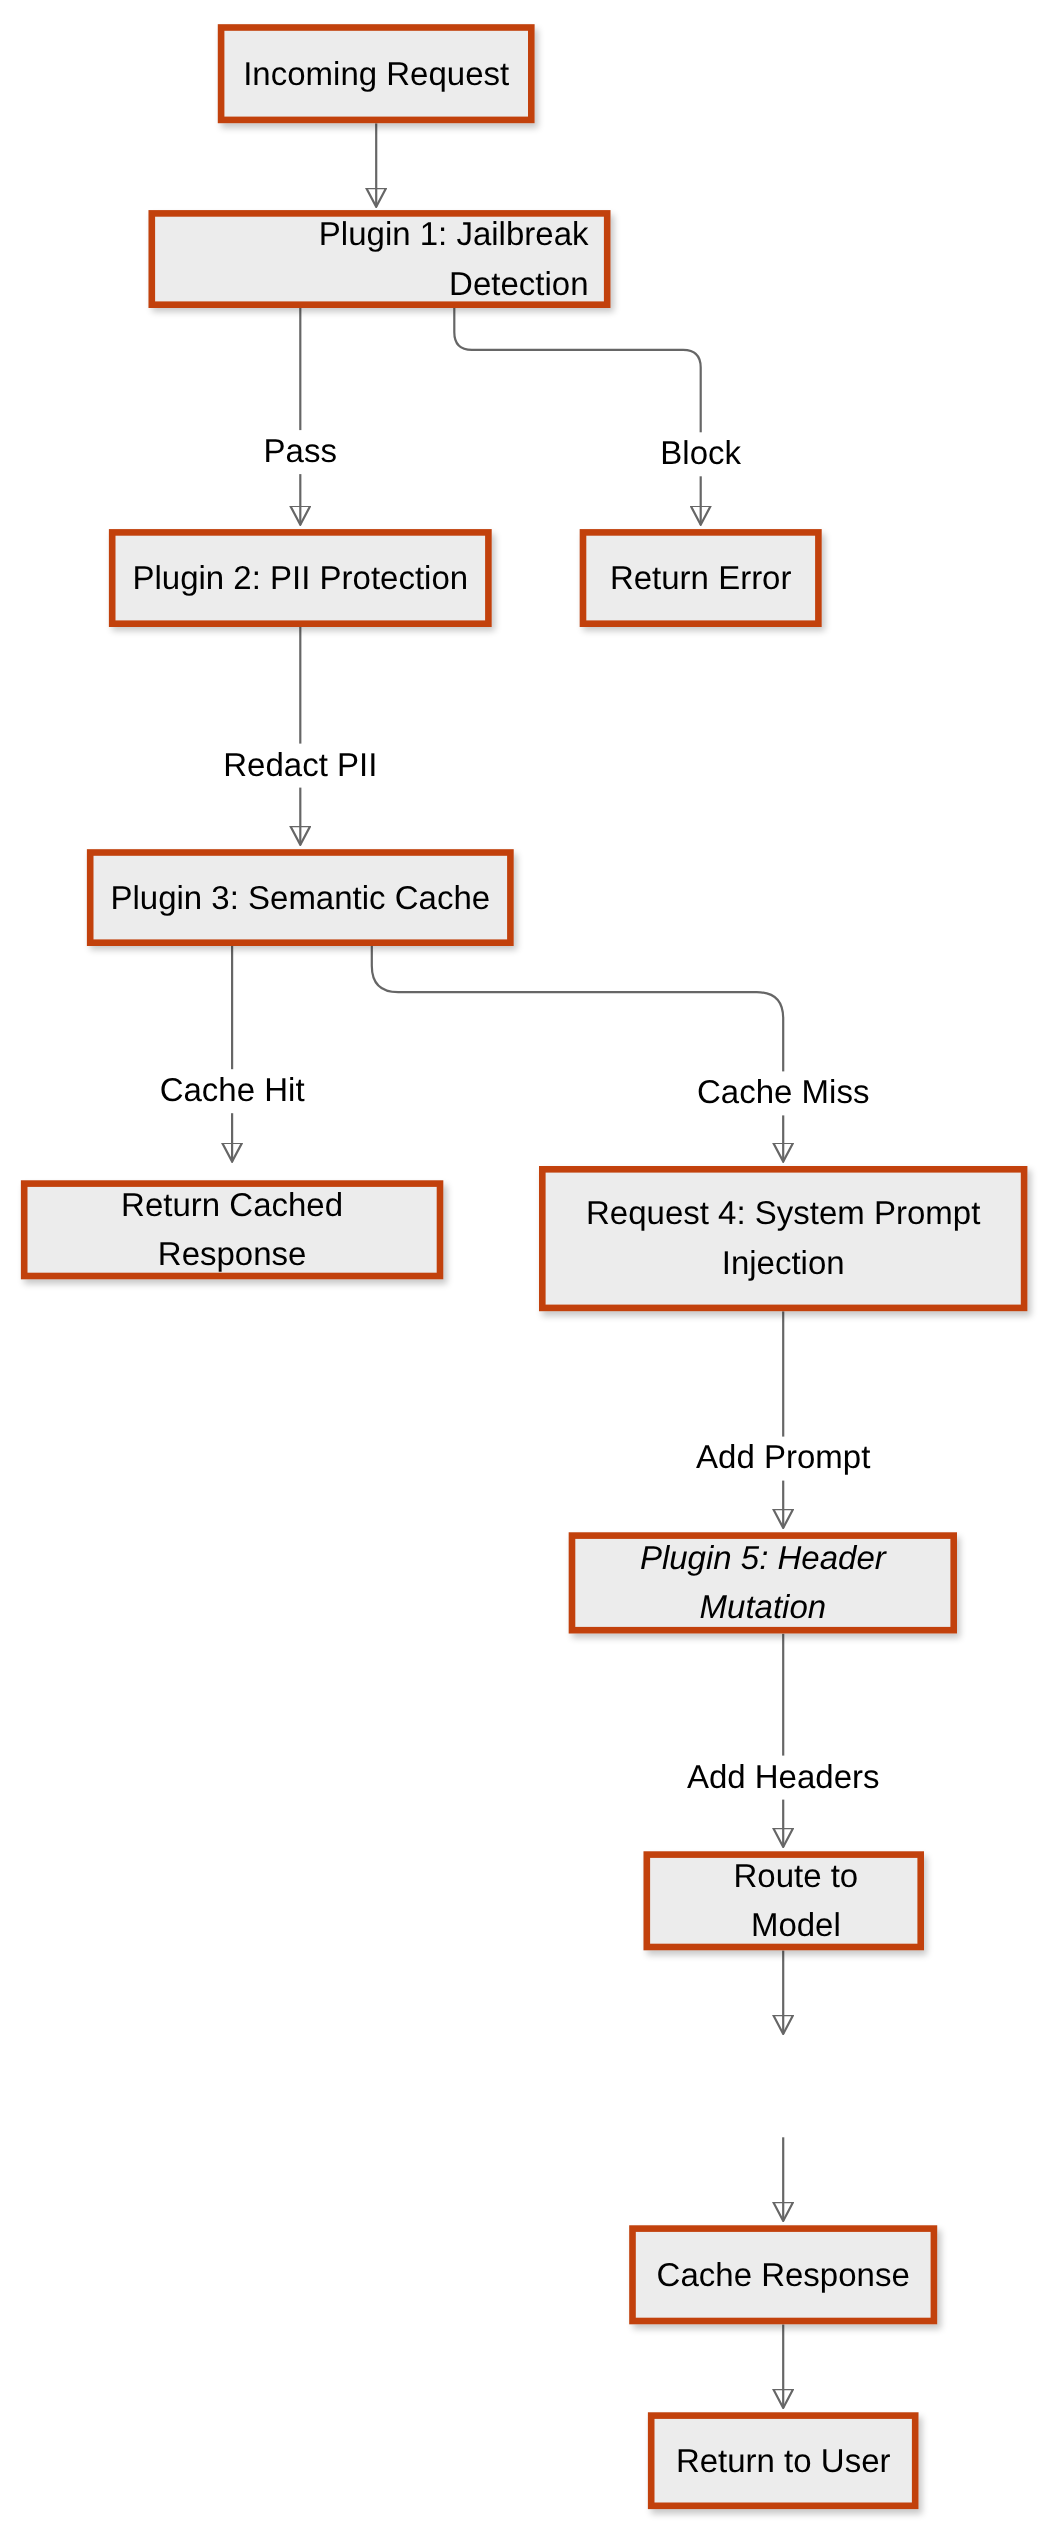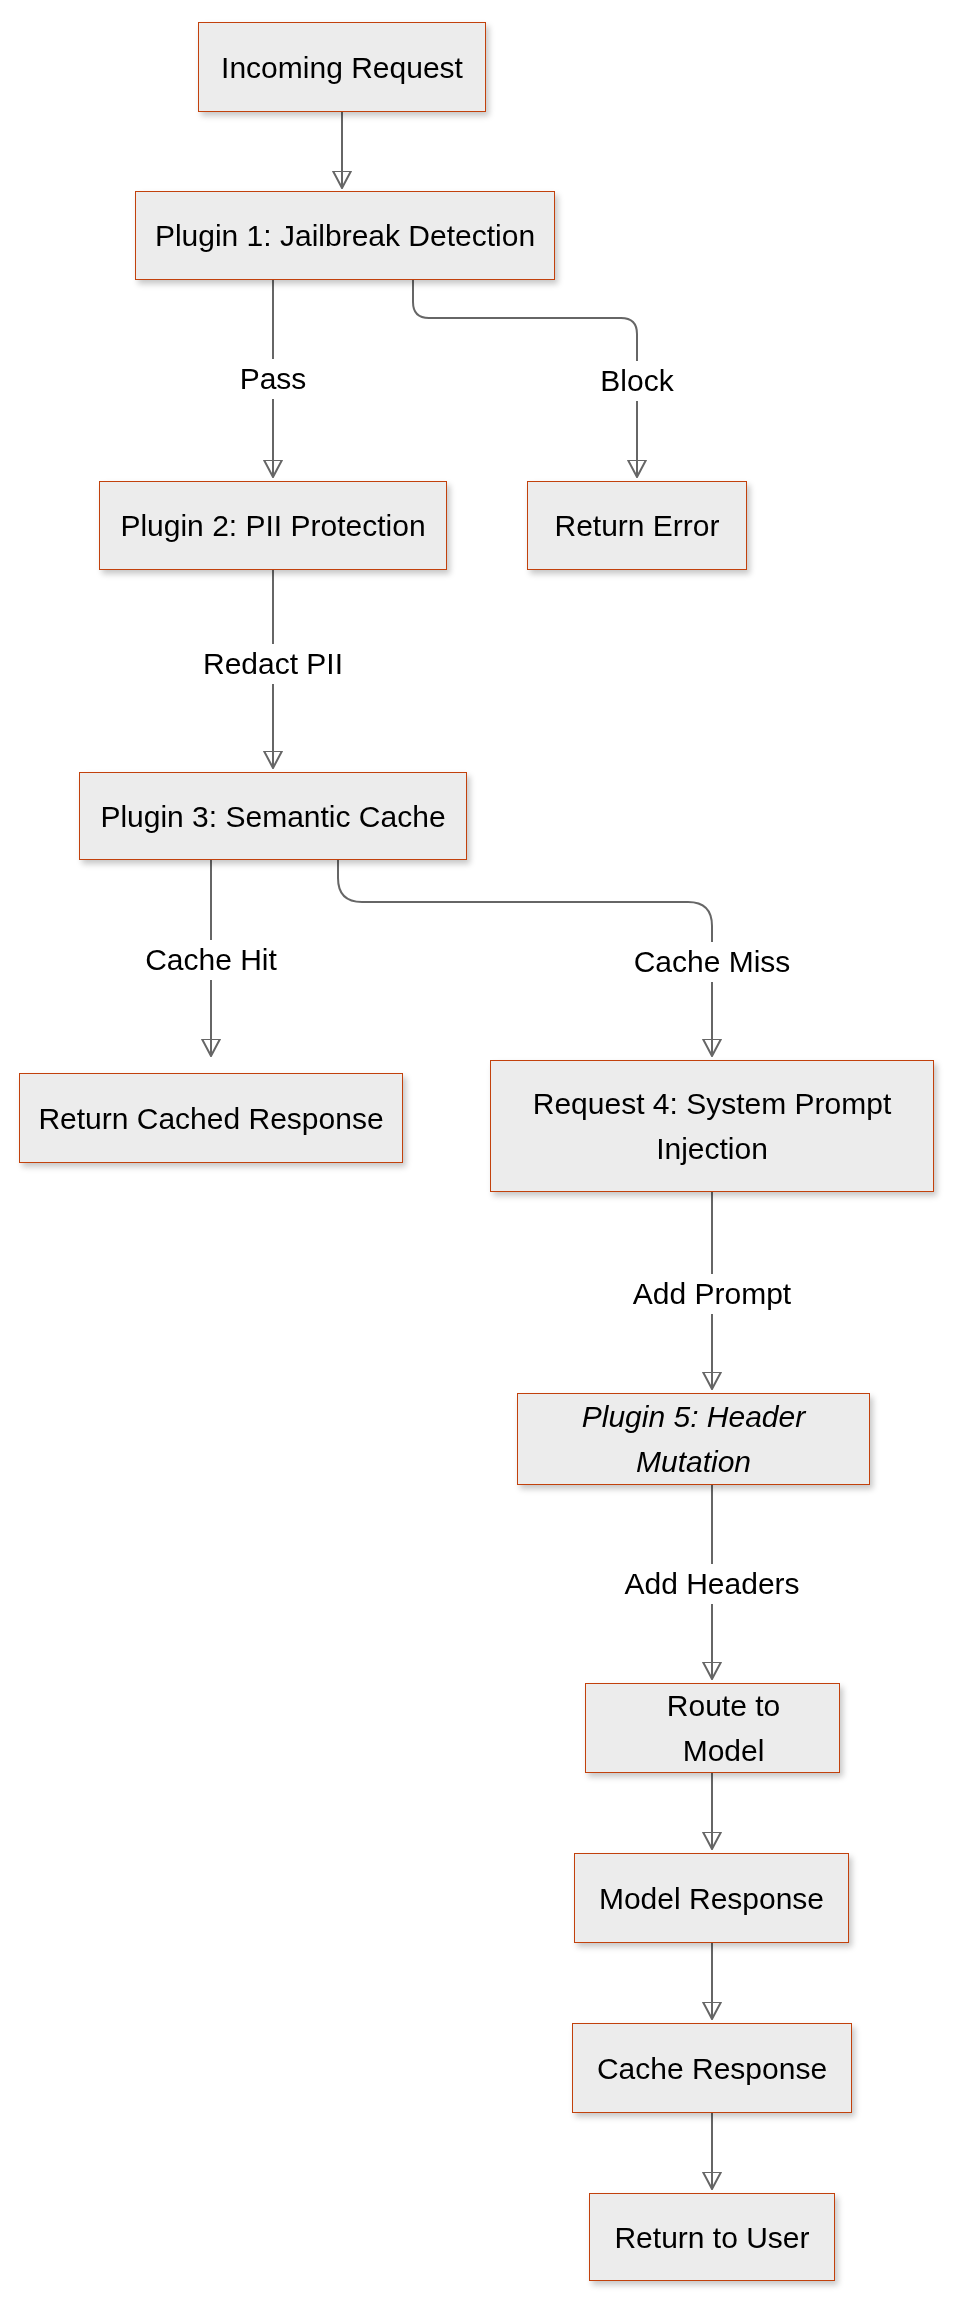--- a/index.html
+++ b/index.html
@@ -21,39 +21,40 @@
   }
   .edges-svg path {
     stroke: #666666;
     stroke-width: 2;
     fill: none;
   }
   .node {
     position: absolute;
     box-sizing: border-box;
     background: #ececec;
-    border: 1px solid #c2410c;
+    border: 6px solid #c2410c;
     box-shadow: 3px 4px 6px rgba(0,0,0,0.22);
     display: flex;
     align-items: center;
     justify-content: center;
     text-align: center;
     font-size: 30px;
     line-height: 1.5;
     color: #000000;
     padding: 0 14px;
   }
   .edge-label {
     position: absolute;
     transform: translate(-50%, -50%);
     background: #ffffff;
     padding: 3px 10px;
     font-size: 30px;
     color: #000000;
     white-space: nowrap;
+    margin-top: 32px;
   }
 </style>
 </head>
 <body>
 
 <div class="canvas">
 
   <svg class="edges-svg" viewBox="0 0 962 2304" xmlns="http://www.w3.org/2000/svg">
     <defs>
       <marker id="arrow" viewBox="0 0 18 20" refX="17" refY="10" markerWidth="18" markerHeight="20" markerUnits="userSpaceOnUse" orient="auto">
@@ -84,21 +85,20 @@
   <div class="node" style="left:79px;  top:772px; width:388px; height:88px;">Plugin 3: Semantic Cache</div>
 
   <div class="node" style="left:19px;  top:1060px; width:384px; height:90px;margin-top:13px;">Return Cached Response</div>
 
   <div class="node" style="left:490px; top:1060px; width:444px; height:132px;">Request 4: System Prompt Injection</div>
 
   <div class="node" style="left:517px; top:1393px; width:353px; height:92px;font-style:italic;">Plugin 5: Header Mutation</div>
 
   <div class="node" style="left:585px; top:1683px; width:255px; height:90px;padding-left:36px;">Route to Model</div>
 
-  <div class="node" style="left:574px; top:1853px; width:275px; height:90px;">Model Response</div>
 
   <div class="node" style="left:572px; top:2023px; width:280px; height:90px;">Cache Response</div>
 
   <div class="node" style="left:589px; top:2193px; width:246px; height:88px;">Return to User</div>
 
   <div class="edge-label" style="left:273px; top:379px;">Pass</div>
 
   <div class="edge-label" style="left:637px; top:381px;">Block</div>
 
   <div class="edge-label" style="left:273px; top:664px;">Redact PII</div>

